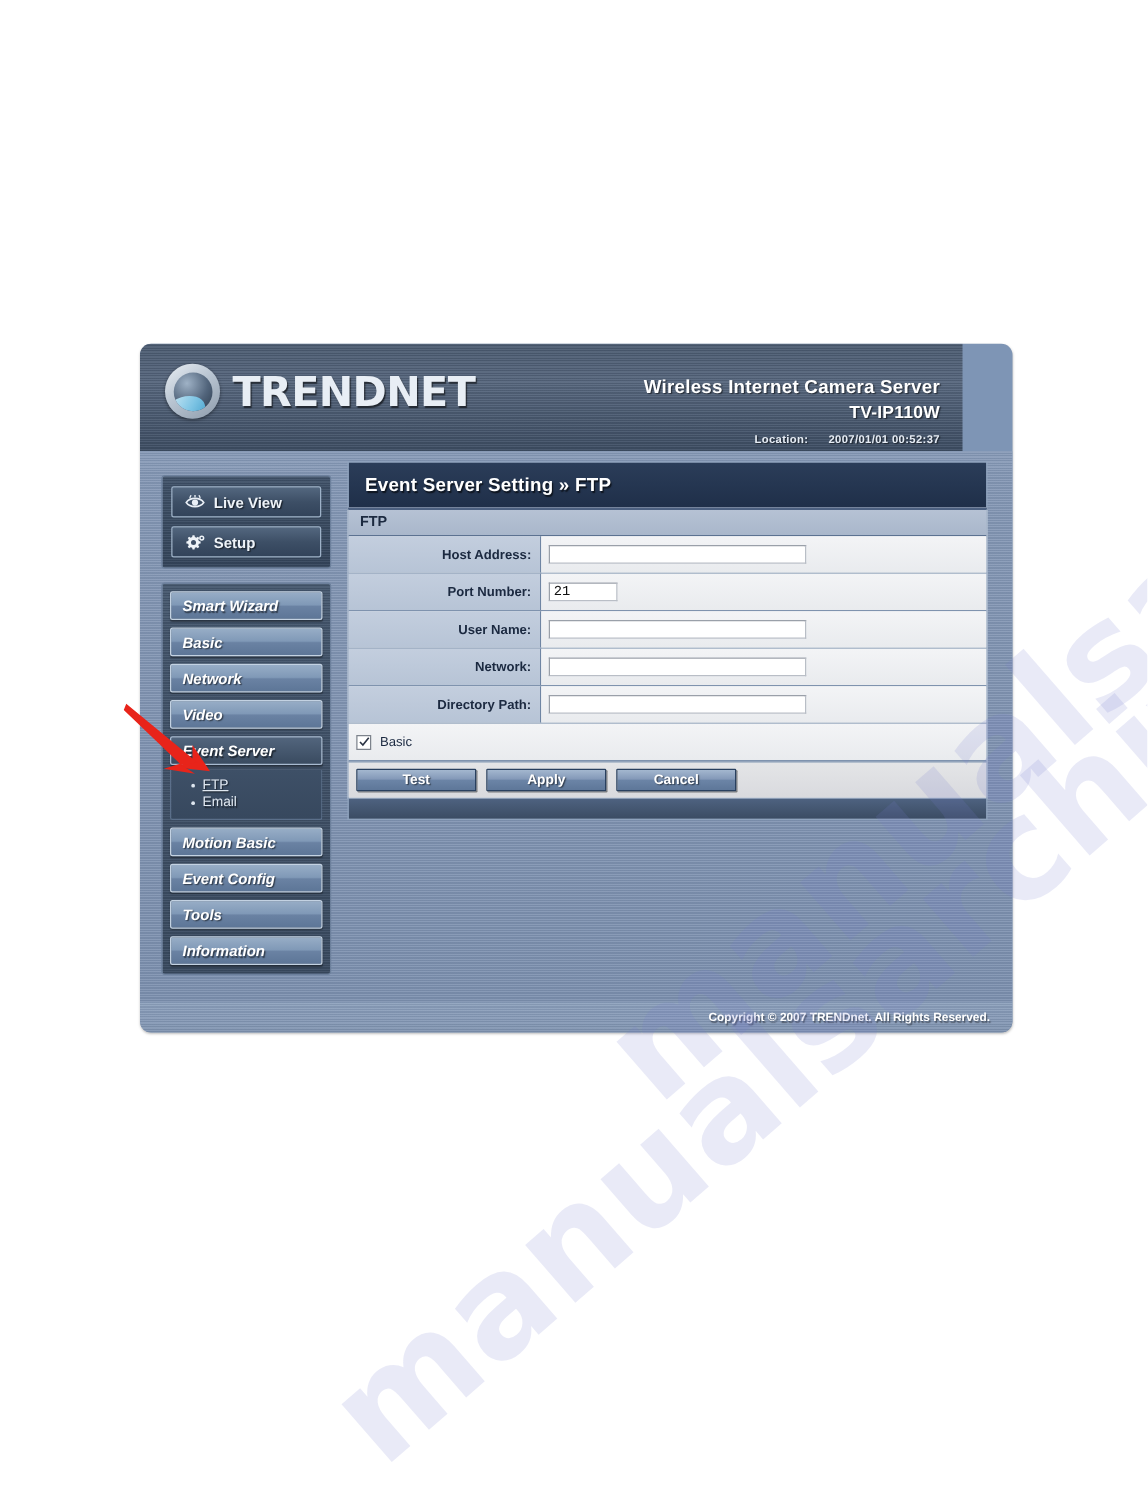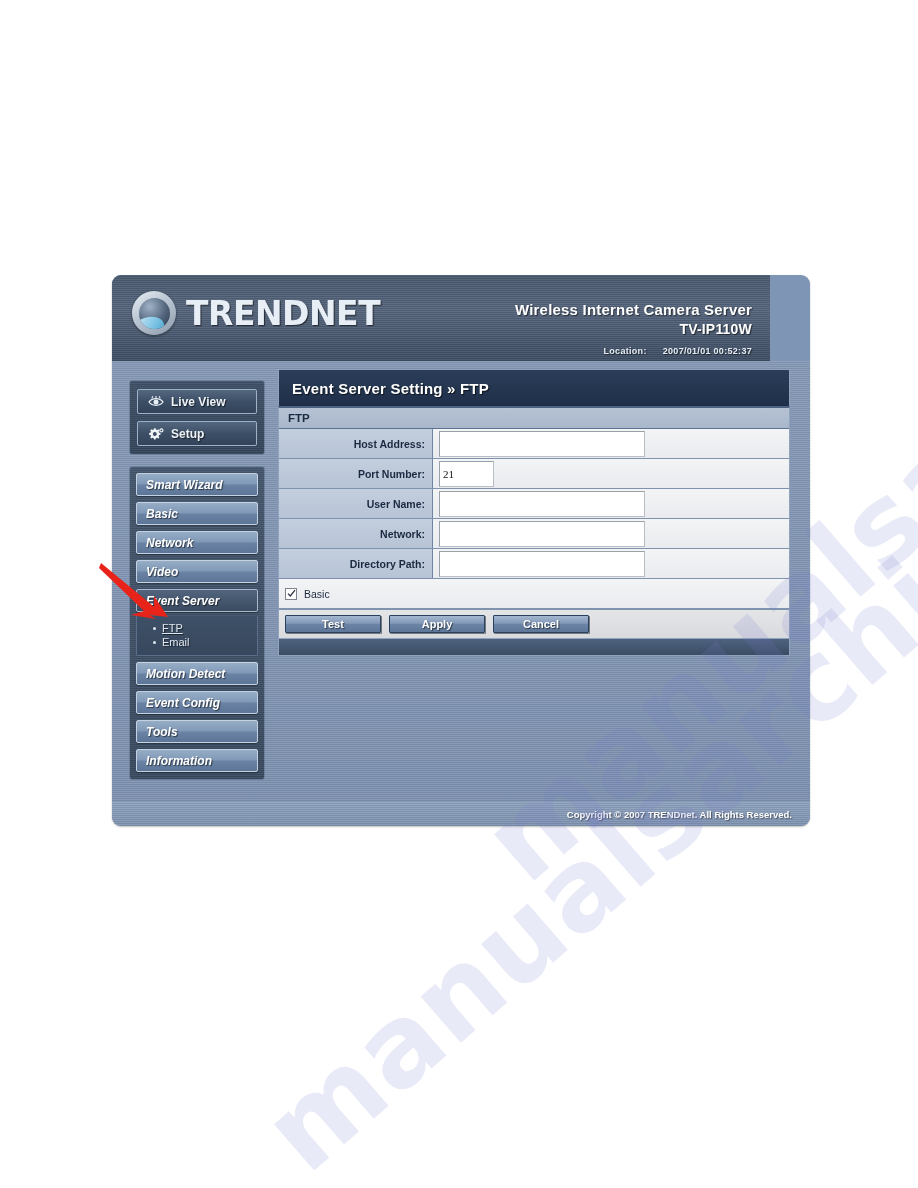--- a/index.html
+++ b/index.html
@@ -291,26 +291,26 @@
     color: #1b2940;
   }
   .row-field {
     flex: 1;
     background: linear-gradient(to bottom, #f3f4f6 0%, #e9ebee 100%);
     display: flex;
     align-items: center;
     padding-left: 6px;
   }
   .txt-input {
-    height: 26px;
+    height: 15px;
     border: 1px solid #b9bec6;
     border-top-color: #9aa0a9;
     border-left-color: #9aa0a9;
     background: #ffffff;
-    font-family: Liberation Serif, serif;
+    font-family: Liberation Mono, monospace;
     font-size: 11px;
     color: #111;
     padding: 0 3px;
     box-sizing: border-box;
   }
   .txt-input.wide { width: 206px; }
   .txt-input.narrow { width: 55px; }
   .chk-wrap { display: flex; align-items: center; }
   .chkbox {
     width: 12px; height: 12px;
@@ -504,21 +504,21 @@
             <span class="dot"></span>
             <span class="txt">FTP</span>
           </div>
           <div class="submenu-item">
             <span class="dot"></span>
             <span class="txt">Email</span>
           </div>
         </div>
 
         <div class="menu-btn">
-          <span>Motion Detect</span>
+          <span>Motion Basic</span>
         </div>
 
         <div class="menu-btn">
           <span>Event Config</span>
         </div>
 
         <div class="menu-btn">
           <span>Tools</span>
         </div>
 

